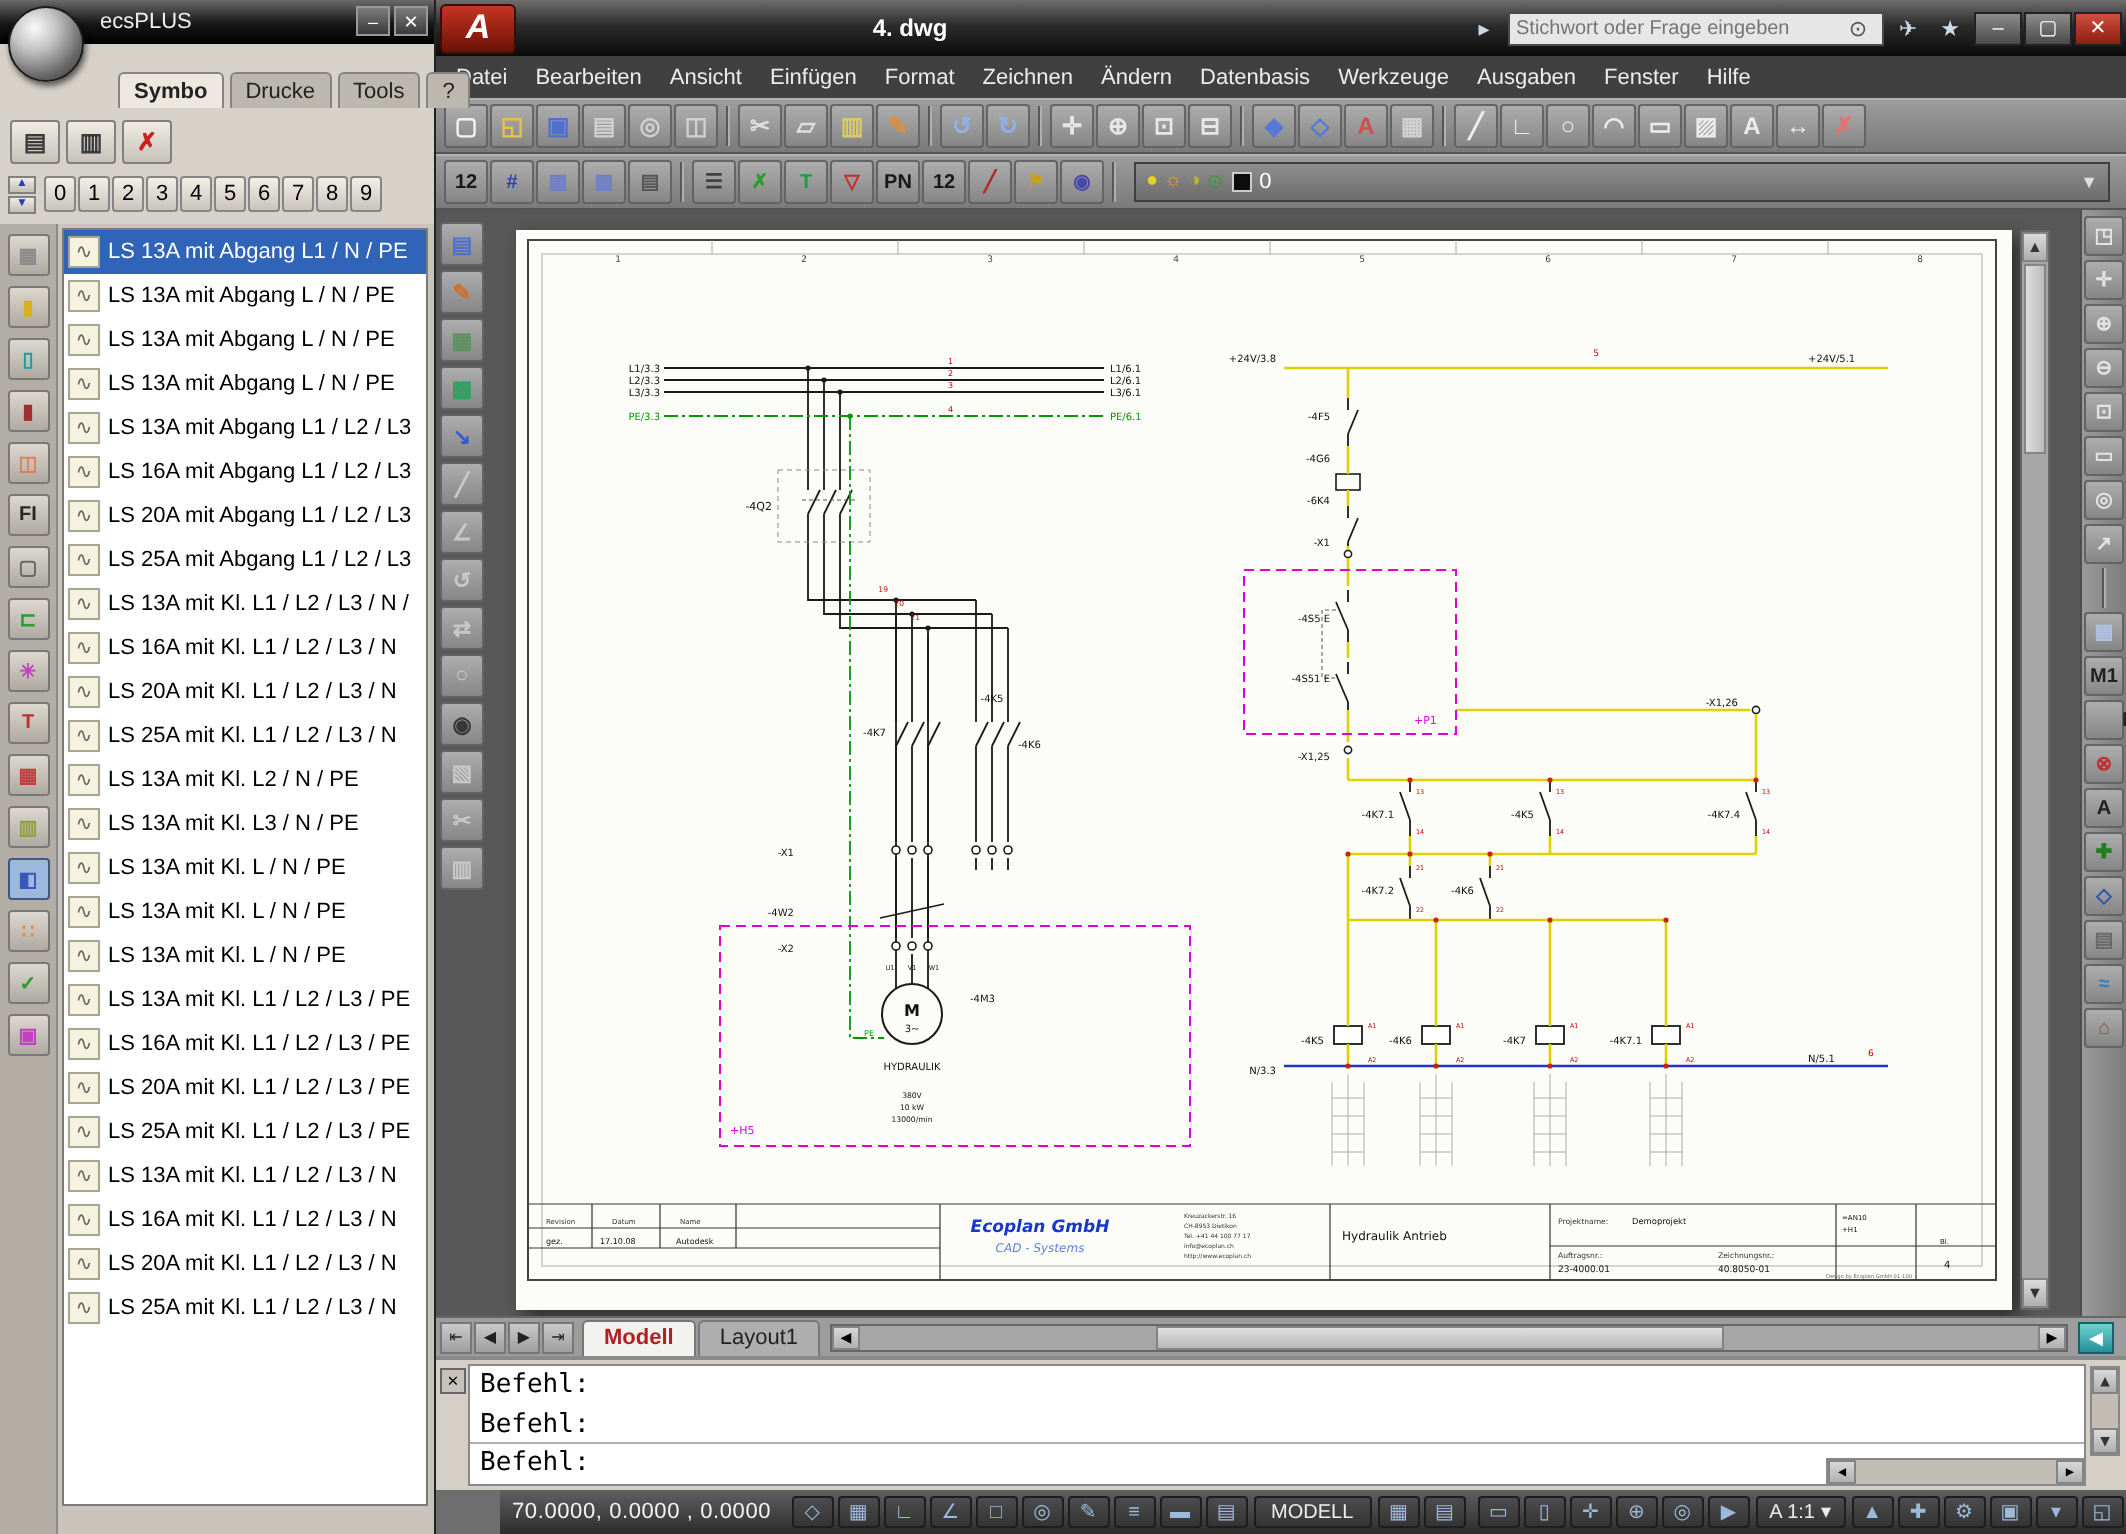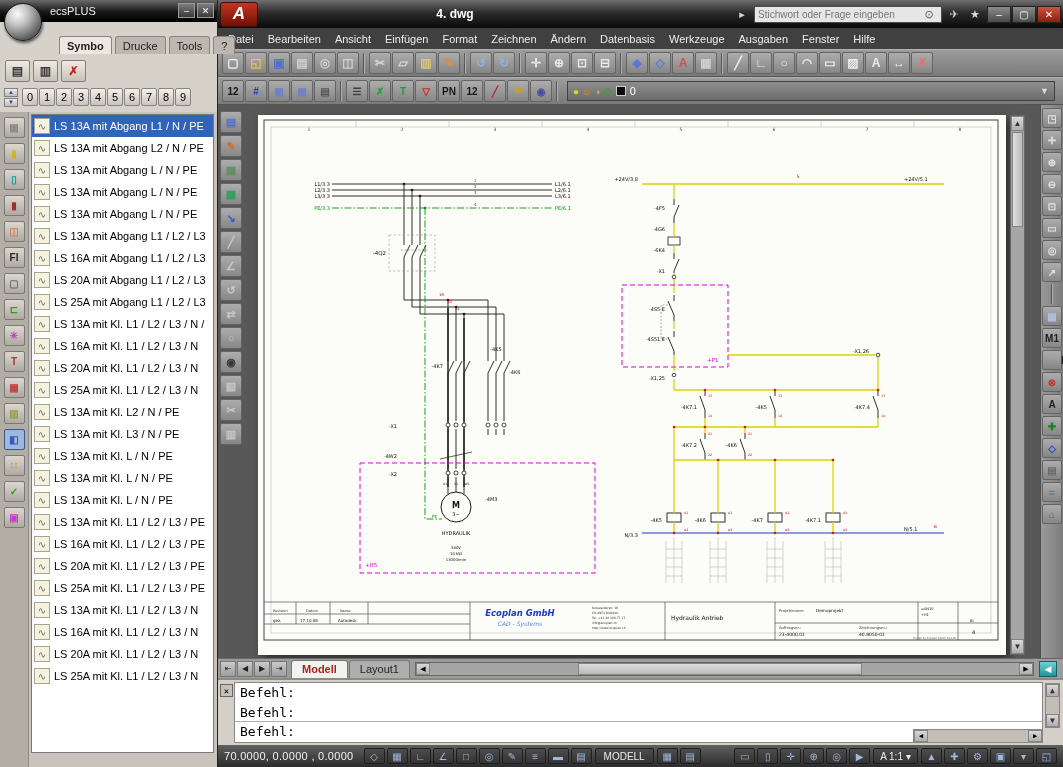--- a/index.html
+++ b/index.html
@@ -78,21 +78,21 @@
   
   .cmd{height:67px;background:#d4d0c8;border-top:2px solid #8a8a8a;position:relative;font-family:"DejaVu Sans Mono","Liberation Mono",monospace;flex:none;}
   .cmd-close{position:absolute;left:2px;top:4px;width:13px;height:13px;background:#c6c2ba;border:1px solid #666;font-size:9px;display:flex;align-items:center;justify-content:center;}
   .cmd-box{position:absolute;left:16px;top:2px;right:20px;bottom:2px;background:#fff;border:1px solid #888;}
   .cmd-line{font-size:13px;line-height:20px;padding-left:5px;color:#000;white-space:pre;}
   .cmd-input-row{position:absolute;left:0;right:0;bottom:0;border-top:1px solid #b0b0b0;}
   .cmd-vscroll{position:absolute;right:3px;top:3px;width:15px;bottom:17px;background:#c2beb6;border:1px solid #888;display:flex;flex-direction:column;justify-content:space-between;}
   .cmd-hscroll{position:absolute;right:20px;bottom:2px;width:130px;height:14px;background:#c2beb6;border:1px solid #888;display:flex;align-items:center;justify-content:space-between;}
 
   
-  .status{height:22px;background:linear-gradient(#606060,#2c2c2c);display:flex;align-items:center;color:#eee;font-size:11px;padding:0 6px;gap:3px;flex:none;}
+  .status{height:22px;background:linear-gradient(#606060,#2c2c2c);display:flex;align-items:center;color:#eee;font-size:11px;padding:0 6px;gap:3px;flex:none;margin-left:32px;}
   .coords{font-size:11px;color:#f2f2f2;margin-right:7px;letter-spacing:.3px;white-space:nowrap;}
   .toggle{width:21px;height:16px;background:linear-gradient(#4c4c4c,#343434);border:1px solid #1e1e1e;border-radius:2px;color:#9cb8dc;font-size:10px;display:flex;align-items:center;justify-content:center;flex:none;}
   .modell-btn{height:16px;padding:0 8px;background:linear-gradient(#4c4c4c,#343434);border:1px solid #1e1e1e;border-radius:2px;font-size:10px;color:#ececec;display:flex;align-items:center;justify-content:center;flex:none;}
   .scale-ctl{height:16px;padding:0 6px;background:linear-gradient(#4c4c4c,#343434);border:1px solid #1e1e1e;border-radius:2px;font-size:10px;color:#ececec;display:flex;gap:3px;align-items:center;flex:none;}
   .status-spacer{flex:1;}
 </style>
 </head>
 <body>
 
 <div id="root">
@@ -196,24 +196,20 @@
             <span style="font-size: 10px; color: rgb(192, 64, 192);">▣</span>
           </div>
         </div>
       <div class="p-list">
 
           <div class="p-row selected">
             <span class="row-icon"></span>
             <span>LS 13A mit Abgang L1 / N / PE</span>
           </div>
 
-          <div class="p-row">
-            <span class="row-icon"></span>
-            <span>LS 13A mit Abgang L2 / N / PE</span>
-          </div>
 
 
           <div class="p-row">
             <span class="row-icon"></span>
             <span>LS 13A mit Abgang L / N / PE</span>
           </div>
 
           <div class="p-row">
             <span class="row-icon"></span>
             <span>LS 13A mit Abgang L / N / PE</span>

